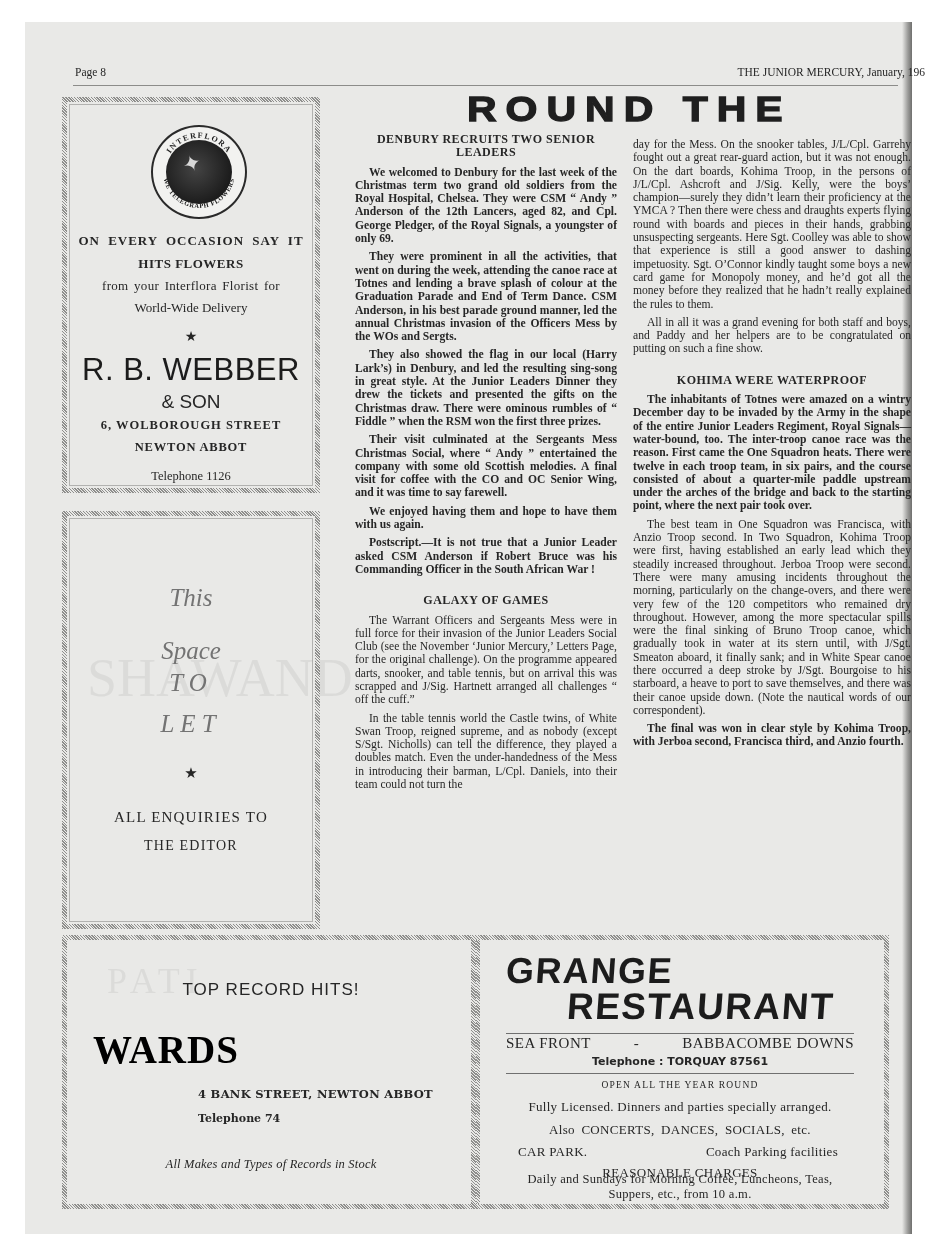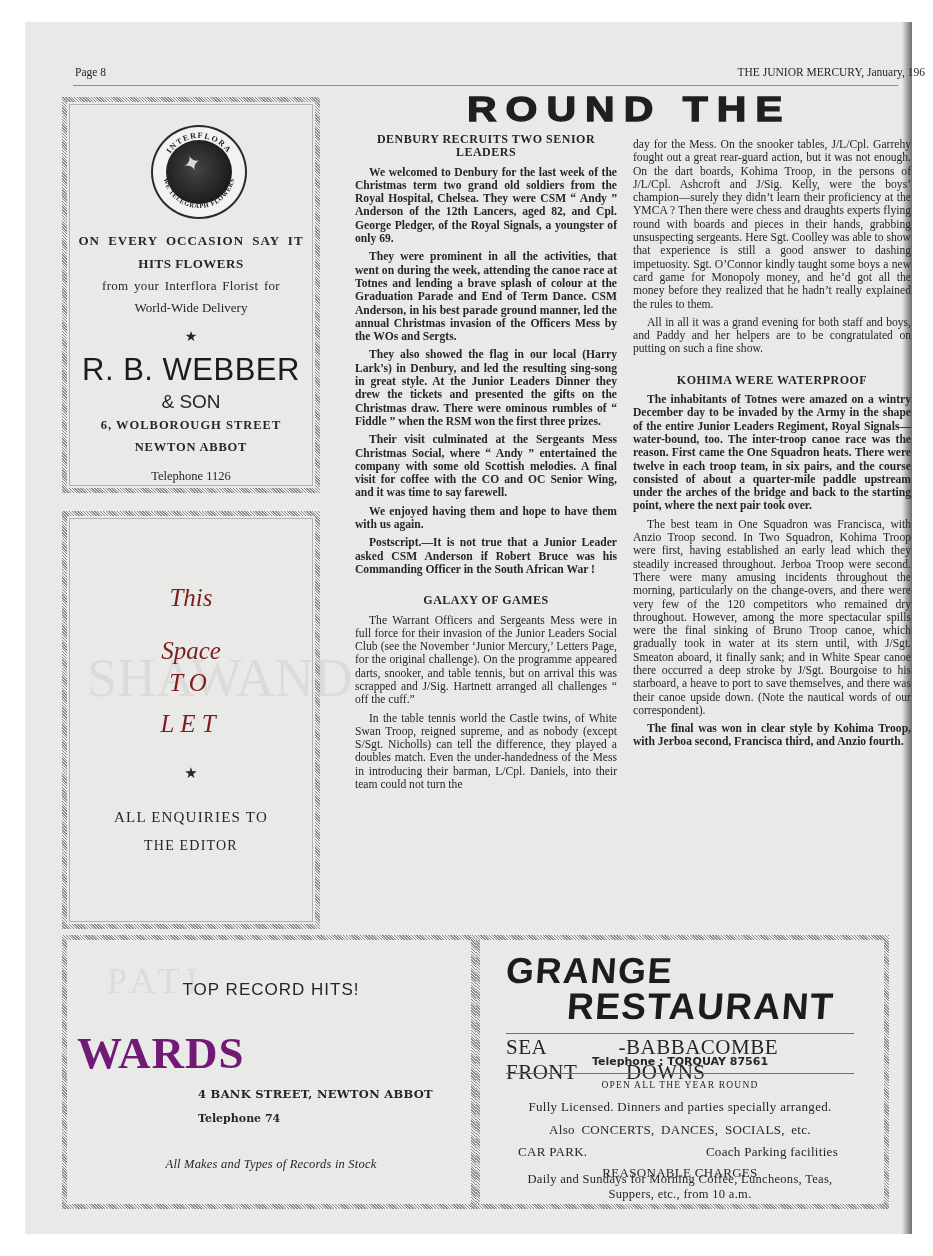--- a/index.html
+++ b/index.html
@@ -43,21 +43,21 @@
   .if-world { top: 198px; font-size: 13px; }
   .if-star { top: 226px; font-size: 14px; }
   .if-webber { top: 250px; font-family: "Liberation Sans", sans-serif; font-size: 31px; letter-spacing: 0.5px; color: #1c1c1c; }
   .if-son { top: 289px; font-family: "Liberation Sans", sans-serif; font-size: 19px; text-align: center; }
   .if-street { top: 316px; font-weight: bold; font-size: 12.5px; letter-spacing: 1px; }
   .if-town { top: 338px; font-weight: bold; font-size: 12.5px; letter-spacing: 0.8px; }
   .if-tel { top: 367px; font-size: 12.5px; }
 
   
   .ad-tolet { left: 37px; top: 489px; width: 258px; height: 418px; }
-  .tl-line { font-style: italic; font-size: 25px; color: #7f1d1d; }
+  .tl-line { font-style: italic; font-size: 25px; color: #737373; }
   .tl-this { top: 68px; }
   .tl-space { top: 121px; }
   .tl-to { top: 153px; letter-spacing: 6px; }
   .tl-let { top: 194px; letter-spacing: 6px; }
   .tl-star { top: 248px; font-size: 15px; }
   .tl-enq { top: 293px; font-size: 15px; letter-spacing: 1.2px; }
   .tl-editor { top: 322px; font-size: 14px; letter-spacing: 1.2px; }
 
   
   .banner { position: absolute; left: 442px; top: 68px; font-family: "Liberation Sans", sans-serif; font-weight: 900; font-size: 41px; letter-spacing: 9px; color: #1f1f1f; line-height: 44px; transform: scaleY(0.85); transform-origin: left top; -webkit-text-stroke: 1.5px #1f1f1f; }
@@ -67,31 +67,31 @@
   .col-mid { left: 330px; top: 111px; width: 262px; }
   .col-right { left: 608px; top: 116px; width: 278px; }
   .col h3 { font-weight: bold; font-size: 12px; text-align: center; margin: 0 0 6px 0; letter-spacing: 0.5px; font-variant: normal; }
   .col p { margin: 0 0 5px 0; text-indent: 14px; }
   .col .bold p, .col p.bold { font-weight: bold; }
   .col .mt { margin-top: 18px; }
 
   
   .ad-wards { left: 37px; top: 913px; width: 418px; height: 274px; }
   .w-top { top: 40px; font-family: "Liberation Sans", sans-serif; font-size: 17px; letter-spacing: 1px; }
-  .w-name { position: absolute; left: 10px; top: 87px; font-family: "Liberation Serif", serif; font-weight: bold; font-size: 45px; letter-spacing: 1px; color: #701a75; }
+  .w-name { position: absolute; left: 26px; top: 87px; font-family: "Liberation Serif", serif; font-weight: bold; font-size: 39px; letter-spacing: 1px; color: #000000; }
   .w-addr { position: absolute; left: 131px; top: 147px; font-family: "DejaVu Serif", serif; font-weight: bold; font-size: 11.5px; letter-spacing: 0.3px; }
   .w-tel { position: absolute; left: 131px; top: 172px; font-family: "DejaVu Serif", serif; font-weight: bold; font-size: 11px; }
   .w-stock { top: 217px; font-style: italic; font-size: 12.5px; letter-spacing: 0.2px; }
 
   .ad-grange { left: 446px; top: 913px; width: 418px; height: 274px; }
   .g-title { position: absolute; left: 30px; font-family: "Liberation Sans", sans-serif; font-weight: 900; color: #1c1c1c; letter-spacing: 1.5px; transform: skewX(-4deg); }
   .g-grange { top: 10px; font-size: 36px; }
   .g-rest { top: 46px; left: 91px; font-size: 37px; }
   .g-rule1 { position: absolute; left: 30px; width: 348px; top: 93px; height: 1px; background: #707070; }
-  .g-sea { position: absolute; left: 30px; width: 348px; top: 95px; font-size: 21px; display: flex; justify-content: space-between; letter-spacing: 0.5px; }
+  .g-sea { position: absolute; left: 30px; width: 348px; top: 95px; font-size: 15px; display: flex; justify-content: space-between; letter-spacing: 0.5px; }
   .g-tel { top: 115px; font-family: "DejaVu Sans", sans-serif; font-weight: bold; font-size: 11px; }
   .g-rule2 { position: absolute; left: 30px; width: 348px; top: 133px; height: 1px; background: #707070; }
   .g-open { top: 140px; font-size: 9.5px; letter-spacing: 1.2px; }
   .g-line { font-size: 13px; letter-spacing: 0.3px; }
   .g-l1 { top: 159px; }
   .g-l2 { top: 182px; word-spacing: 3px; }
   .g-l3 { position: absolute; left: 42px; width: 320px; top: 204px; font-size: 13px; display: flex; justify-content: space-between; letter-spacing: 0.3px; }
   .g-l4 { top: 225px; }
   .g-l5 { top: 232px; font-size: 12.5px; line-height: 15px; }
   .ghost { position: absolute; color: rgba(0,0,0,0.06); font-family: "Liberation Serif", serif; pointer-events: none; }

